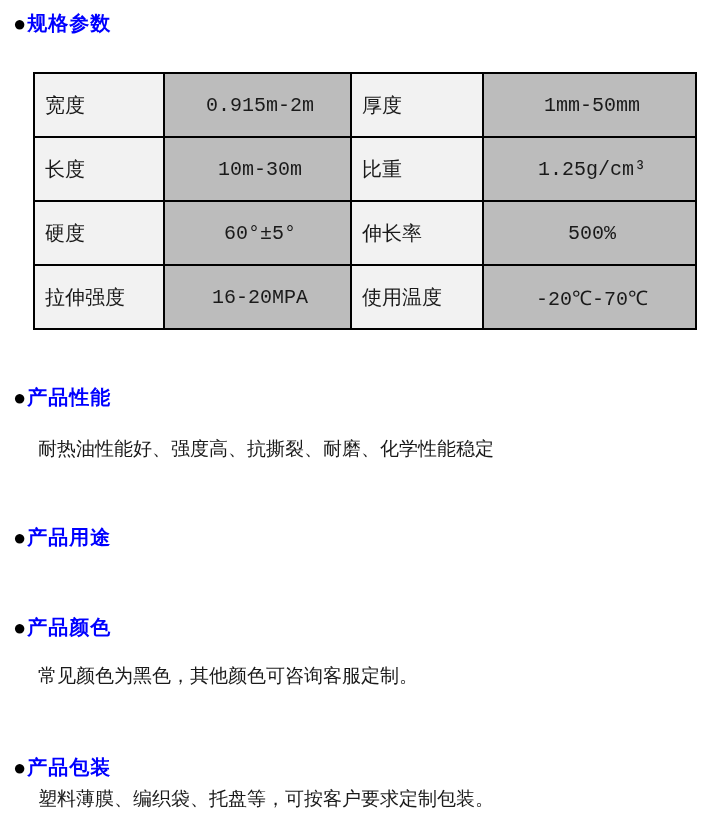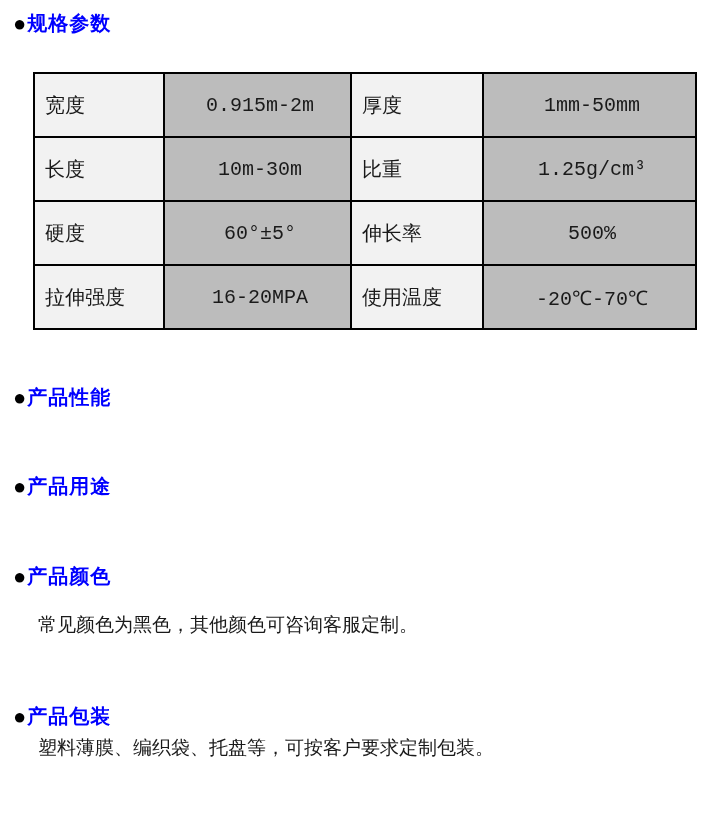--- a/index.html
+++ b/index.html
@@ -128,20 +128,21 @@
         <td class="label-cell">使用温度</td>
         <td class="value-cell">-20℃-70℃</td>
       </tr>
     </tbody>
   </table>
 
   <div class="heading h2">
     <span class="bullet">●</span>
     <span class="heading-text">产品性能</span>
   </div>
+  <p class="body-text p2">耐热油性能好、强度高、抗撕裂、耐磨、化学性能稳定</p>
 
   <div class="heading h3">
     <span class="bullet">●</span>
     <span class="heading-text">产品用途</span>
   </div>
 
   <div class="heading h4">
     <span class="bullet">●</span>
     <span class="heading-text">产品颜色</span>
   </div>

